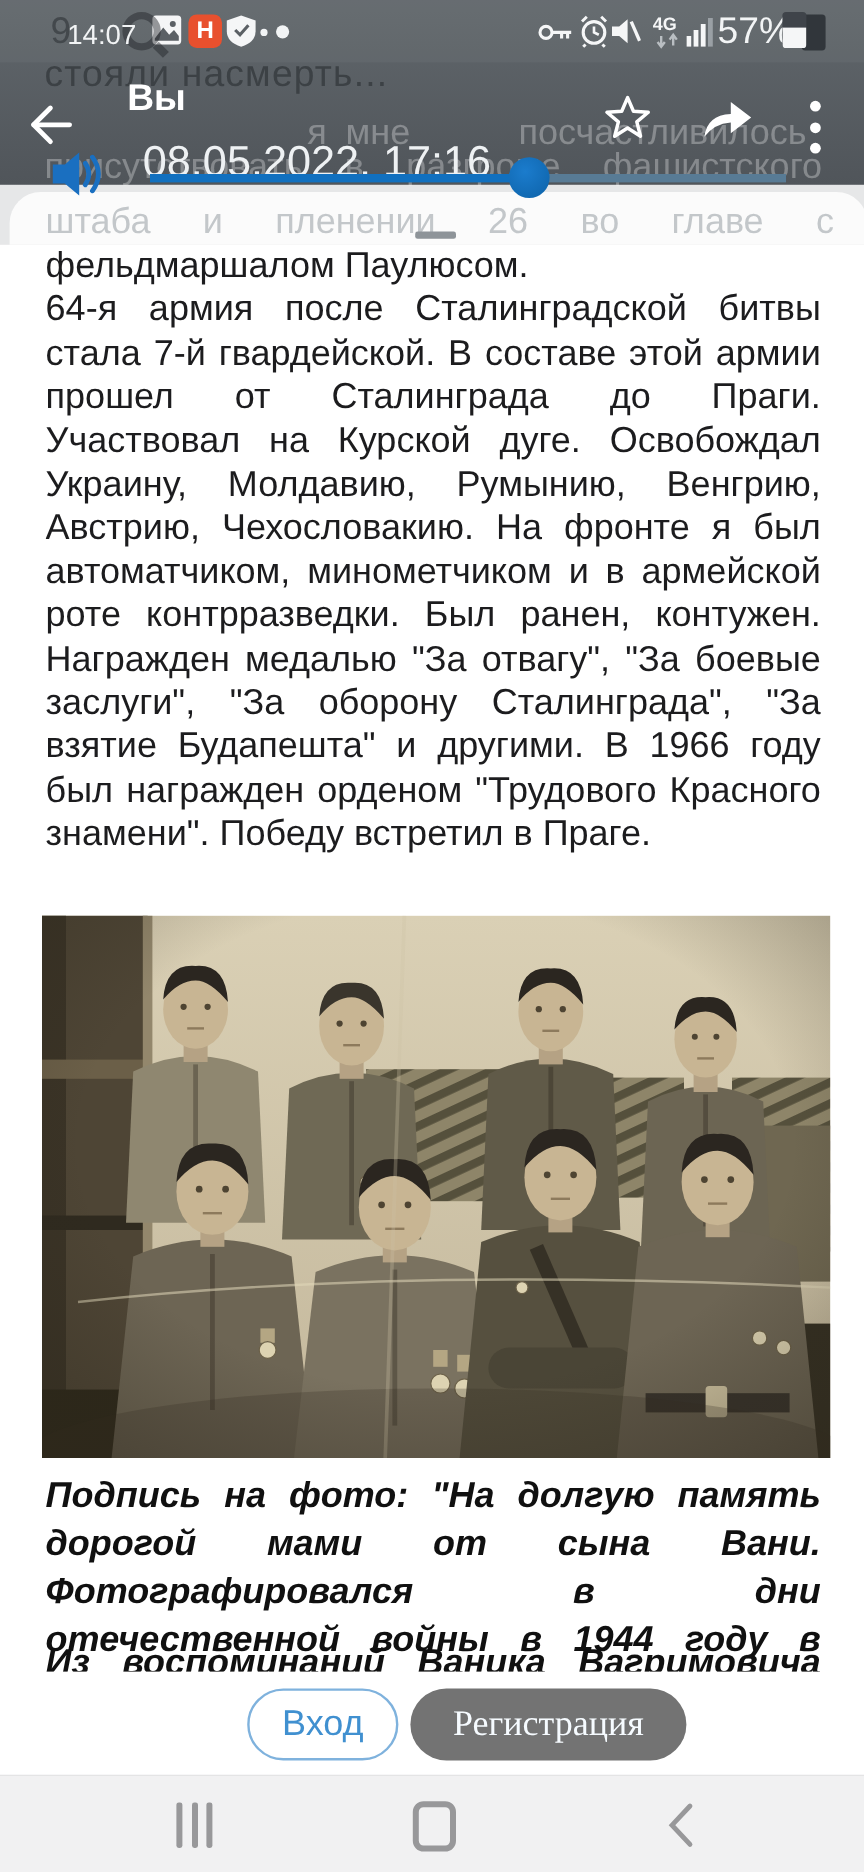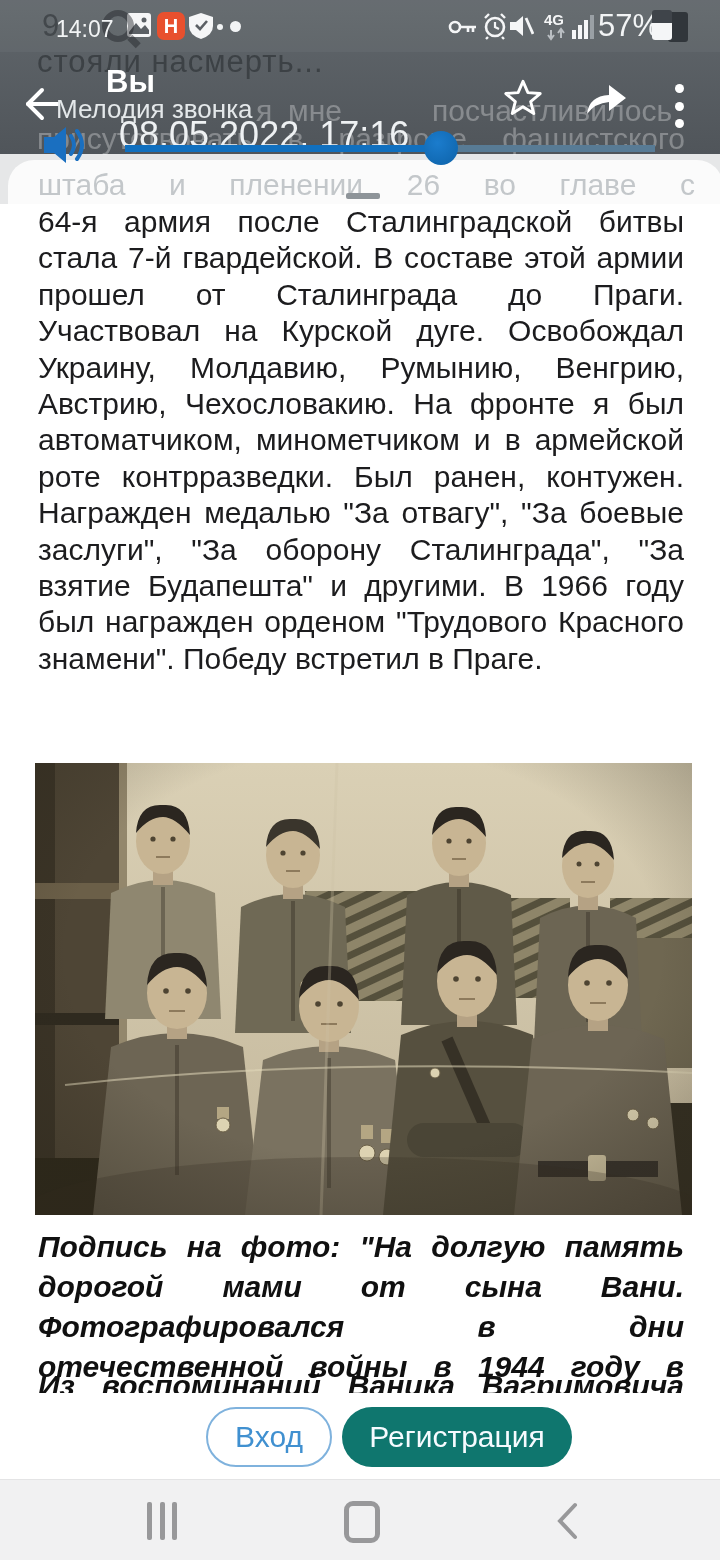--- a/index.html
+++ b/index.html
@@ -65,21 +65,21 @@
   
   .caption{position:absolute;left:38px;top:1227px;width:646px;font-size:30px;line-height:40px;
     font-weight:bold;font-style:italic;color:#101010;text-align:justify;z-index:1;}
   .caption-cut{position:absolute;left:38px;top:1369px;width:646px;font-size:30px;font-weight:bold;font-style:italic;
     color:#101010;display:flex;justify-content:space-between;white-space:nowrap;z-index:1;text-align:center;}
   
   .auth-bar{position:absolute;top:1393px;left:0;width:720px;height:86px;background:#ffffff;z-index:20;margin-left:24px;}
   .btn-login{position:absolute;left:182px;top:14px;width:126px;height:60px;border:2px solid #7fb2dd;border-radius:30px;
     background:#ffffff;color:#4090d0;font-size:30px;font-family:"Liberation Sans",sans-serif;}
   .btn-register{position:absolute;left:318px;top:14px;width:230px;height:60px;border:none;border-radius:30px;
-    background:#0f766e;color:#f6fbff;font-size:30px;font-family:Liberation Sans, sans-serif;}
+    background:#737373;color:#f6fbff;font-size:30px;font-family:Liberation Serif, serif;}
   
   .nav-bar{position:absolute;top:1479px;left:0;width:720px;height:81px;background:#f1f1f2;border-top:1px solid #e4e4e5;z-index:20;box-sizing:border-box;}
   .nav-recents{position:absolute;left:147px;top:22px;width:30px;height:38px;display:flex;justify-content:space-between;}
   .nav-recents i{width:5px;height:38px;background:#98989a;border-radius:2px;}
   .nav-home{position:absolute;left:344px;top:21px;width:26px;height:32px;border:5px solid #98989a;border-radius:9px;}
   .nav-back{position:absolute;left:556px;top:22px;width:22px;height:38px;}
 </style>
 </head>
 <body>
 
@@ -94,20 +94,21 @@
         <span>26</span>
         <span>во</span>
         <span>главе</span>
         <span>с</span>
       </div>
       <div class="dash26"></div>
     </div>
   </div>
 
   <div class="article">
+    <p>фельдмаршалом Паулюсом.</p>
     <p class="pjust">64-я армия после Сталинградской битвы стала 7-й гвардейской. В составе этой армии прошел от Сталинграда до Праги. Участвовал на Курской дуге. Освобождал Украину, Молдавию, Румынию, Венгрию, Австрию, Чехословакию. На фронте я был автоматчиком, минометчиком и в армейской роте контрразведки. Был ранен, контужен. Награжден медалью "За отвагу", "За боевые заслуги", "За оборону Сталинграда", "За взятие Будапешта" и другими. В 1966 году был награжден орденом "Трудового Красного знамени". Победу встретил в Праге.</p>
   </div>
 
   <svg class="photo" viewBox="0 0 657 452" preserveAspectRatio="none" role="img" aria-label="Групповое фото: восемь советских солдат — четверо стоят, четверо сидят">
     <defs>
       <pattern id="stripes" width="16" height="16" patternUnits="userSpaceOnUse" patternTransform="rotate(65)">
         <rect width="16" height="16" fill="#8e8569"></rect>
         <rect width="7" height="16" fill="#55503c"></rect>
       </pattern>
       <radialGradient id="vig" cx="50%" cy="42%" r="78%">
@@ -315,21 +316,20 @@
       <span>в</span>
       <span>разгроме</span>
       <span>фашистского</span>
     </div>
 
     <svg class="back-btn" viewBox="0 0 40 40">
       <path d="M20 6 L6 20 L20 34" fill="none" stroke="#ffffff" stroke-width="4" stroke-linecap="round" stroke-linejoin="round"></path>
       <line x1="6" y1="20" x2="36" y2="20" stroke="#ffffff" stroke-width="4" stroke-linecap="round"></line>
     </svg>
     <span class="hdr-title">Вы</span>
-    <span class="hdr-sub">Мелодия звонка</span>
     <span class="hdr-date">08.05.2022, 17:16</span>
 
     <svg class="star-btn" viewBox="0 0 36 36">
       <path d="M18 3 L22.4 13.2 33.5 14 24.9 21.2 27.7 32 18 25.8 8.3 32 11.1 21.2 2.5 14 13.6 13.2 Z" fill="none" stroke="#ffffff" stroke-width="2.6" stroke-linejoin="round"></path>
     </svg>
     <svg class="share-btn" viewBox="0 0 46 36">
       <path d="M4 34 Q6 16 26 15 L26 5 L43 18 L26 31 L26 22 Q12 23 4 34 Z" fill="#ffffff"></path>
     </svg>
     <div class="kebab-btn">
         <i></i>

